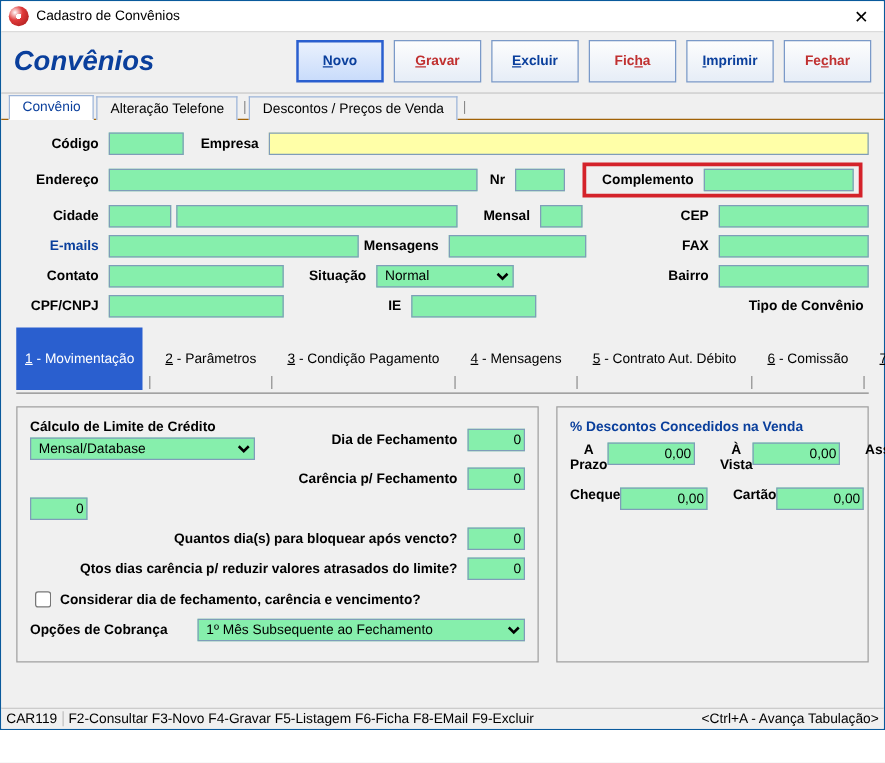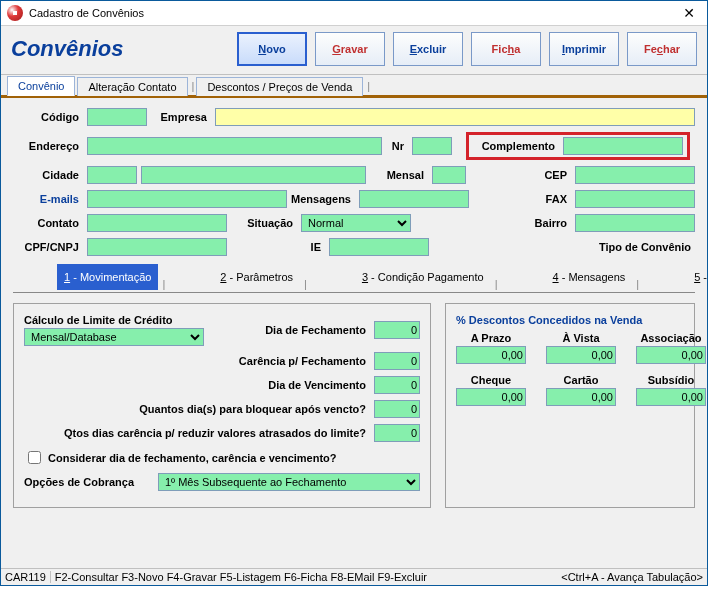--- a/index.html
+++ b/index.html
@@ -11,44 +11,44 @@
   .titlebar-title { flex: 1; color: #000; }
   .titlebar-close { width: 24px; text-align: center; color: #000; font-size: 14px; }
   .header { display: flex; align-items: center; padding: 6px 10px 8px 10px; background: #f0f0f0; border-bottom: 1px solid #c0c0c0;}
   .app-title { font: italic bold 22px Arial; color: #0a3f9c; flex: 1; }
   .toolbar { display: flex; gap: 8px; }
   .btn { width: 70px; height: 34px; border: 1px solid #7a99c8; background: linear-gradient(#fdfdfd,#e6edf7); display:flex;align-items:center;justify-content:center; }
   .btn.primary { border: 2px solid #2a5fcf; background: linear-gradient(#eaf1fd,#c9dcfb); }
   .btn .hotkey { text-decoration: underline; }
   .c-blue { color: #0a3f9c; font-weight: bold; }
   .c-red { color: #c03030; font-weight: bold; }
-  .tabstrip { display: flex; align-items: flex-end; padding: 0 6px; background:#f0f0f0; border-bottom:3px solid #a16207;}
+  .tabstrip { display: flex; align-items: flex-end; padding: 0 6px; background:#f0f0f0; border-bottom:1px solid #a16207;}
   .tab { padding: 3px 10px; border:1px solid #9cb4d8; border-bottom:none; margin-right:2px; background:#f0f0f0; position:relative; top:1px;}
   .tab.active { background:#fff; color:#0a3f9c; border-bottom:1px solid #fff;}
   .tab-sep { color:#888; padding:0 2px 3px 2px; }
   .body { padding: 10px 12px 8px 12px; background: #f0f0f0; min-height: 470px; position:relative;}
   .row { display:flex; align-items:center; margin-bottom:6px; gap:4px;}
   .lbl { text-align:right; padding-right:4px; color:#000; font-weight:bold;}
   .lbl-blue { color:#0a3f9c; }
   input.fld, select.fld { height:18px; border:1px solid #7f9db9; background:#86efac; padding:0 2px;}
   input.fld.yellow { background:#ffffa8; }
   .redbox { border:3px solid #d4222a; padding:2px 4px; display:flex; align-items:center; gap:4px;}
   .subtabs { display:flex; gap:4px; border-bottom:1px solid #888; margin:8px 0 10px 0; flex-wrap:nowrap; align-items:flex-end; padding-bottom:2px;}
-  .subtab { padding:6px 6px; color:#000; white-space:nowrap; border:1px solid transparent;margin-left:44px;}
+  .subtab { padding:18px 6px; color:#000; white-space:nowrap; border:1px solid transparent;}
   .subtab.active { background:#2a5fcf; color:#fff; }
   .subtab .u { text-decoration: underline; }
   .subtab-sep{ color:#888; }
   .panel { display:flex; gap:14px;}
   .framebox { border:1px solid #a0a0a0; padding:10px; background:#f0f0f0;}
   .rightlbl { text-align:right; }
   .numfld { text-align:right; width:46px;}
   .moneyfld{ text-align:right; width:70px;}
   .discount-title{ color:#0a3f9c; font-weight:bold; margin-bottom:6px;}
   .disc-row{ display:flex; gap:20px;}
-  .disc-col{ display:flex; flex-direction:column; align-items:center;}
+  .disc-col{ display:flex; flex-direction:row; align-items:flex-start;}
   .disc-col .h{ font-weight:bold; margin-bottom:2px; text-align:center;width:100%;}
   .status { border-top:1px solid #c0c0c0; display:flex; padding:2px 4px; background:#f0f0f0; font-size:11px;}
   .status .left{flex:0 0 auto; border-right:1px solid #c0c0c0; padding-right:4px;}
   .status .mid{flex:1; padding-left:4px;}
   .status .right{flex:0 0 auto;}
   .cbx { width:13px;height:13px; }
   .cal-icon{width:16px;height:16px;border:1px solid #888;display:inline-flex;align-items:center;justify-content:center;background:#fff;font-size:9px;}
 </style>
 </head>
 <body>
@@ -87,21 +87,21 @@
       <div class="btn c-red">
           <span>Fe</span>
           <span class="hotkey">c</span>
           <span>har</span>
         </div>
     </div>
   </div>
 
   <div class="tabstrip">
     <div class="tab active">Convênio</div>
-    <div class="tab">Alteração Contato</div>
+    <div class="tab">Alteração Telefone</div>
     <div class="tab-sep">|</div>
     <div class="tab">Descontos / Preços de Venda</div>
     <div class="tab-sep">|</div>
   </div>
 
   <div class="body">
 
     <div class="row">
       <span class="lbl" style="width:70px">Código</span>
       <input class="fld" style="width: 60px;">
@@ -187,21 +187,20 @@
             <select class="fld" style="width:180px"><option>Mensal/Database</option></select>
           </div>
           <span class="lbl rightlbl" style="flex:1">Dia de Fechamento</span>
           <input class="fld numfld" value="0" style="">
         </div>
         <div class="row">
           <span class="lbl rightlbl" style="flex:1">Carência p/ Fechamento</span>
           <input class="fld numfld" value="0" style="">
         </div>
         <div class="row">
-          <span class="lbl rightlbl" style="flex:1">Dia de Vencimento</span>
           <input class="fld numfld" value="0" style="">
         </div>
         <div class="row">
           <span class="lbl rightlbl" style="flex:1">Quantos dia(s) para bloquear após vencto?</span>
           <input class="fld numfld" value="0" style="">
         </div>
         <div class="row" style="margin-top:6px">
           <span class="lbl rightlbl" style="flex:1">Qtos dias carência p/ reduzir valores atrasados do limite?</span>
           <input class="fld numfld" value="0" style="">
         </div>

